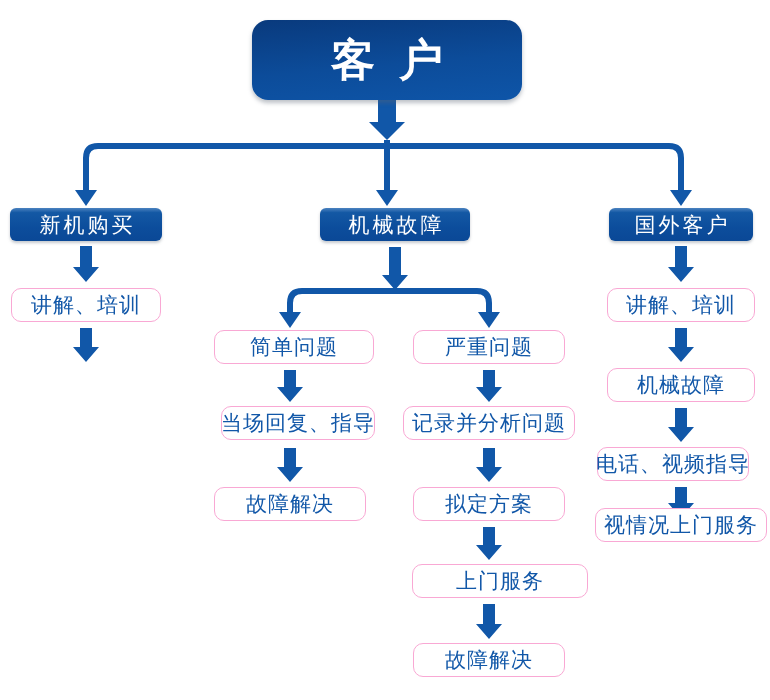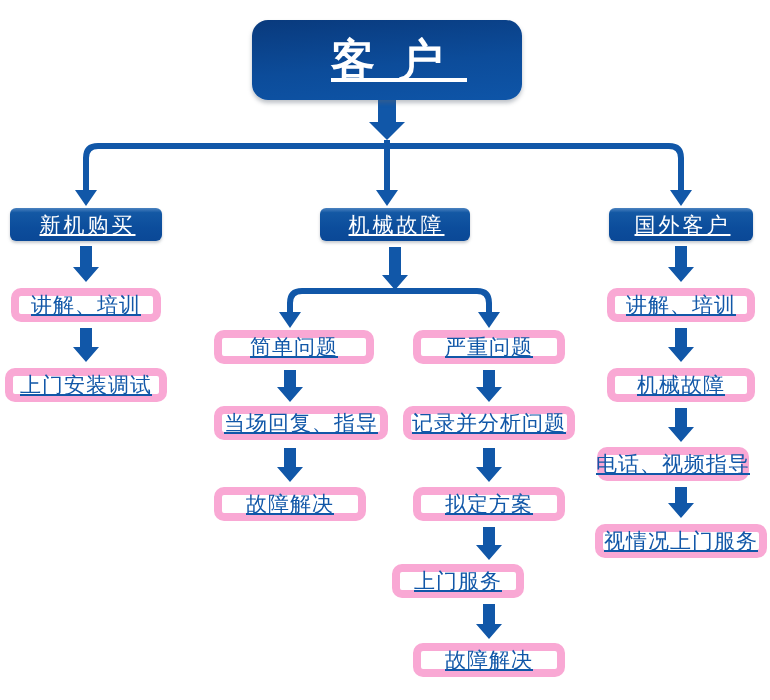--- a/index.html
+++ b/index.html
@@ -24,21 +24,20 @@
     height: 700px;
     pointer-events: none;
   }
   .node {
     position: absolute;
     box-sizing: border-box;
     display: flex;
     align-items: center;
     justify-content: center;
     white-space: nowrap;
-    text-decoration: underline;
   }
   .node.root {
     height: 80px;
     border-radius: 16px;
     background: linear-gradient(175deg, #093A7D 0%, #0C4C9A 55%, #0E55A8 100%);
     color: #ffffff;
     font-size: 44px;
     font-weight: bold;
     letter-spacing: 24px;
     text-indent: 24px;
@@ -49,21 +48,21 @@
     border-radius: 6px;
     background: linear-gradient(180deg, #4C83C0 0%, #1358A4 14%, #0C4D9C 60%, #0A4896 100%);
     color: #ffffff;
     font-size: 21px;
     letter-spacing: 3px;
     text-indent: 3px;
     box-shadow: 0 2px 3px rgba(90,100,115,0.35);
   }
   .node.outline {
     height: 34px;
-    border: 8px solid #f9a8d4;
+    border: 1px solid #f9a8d4;
     border-radius: 10px;
     background: #ffffff;
     color: #1157A8;
     font-size: 21px;
     letter-spacing: 1px;
   }
 </style>
 </head>
 <body>
 
@@ -100,33 +99,32 @@
       <polygon points="675,328 687,328 687,347 694,347 681,362 668,347 675,347"></polygon>
       <polygon points="675,408 687,408 687,427 694,427 681,442 668,427 675,427"></polygon>
       <polygon points="675,487 687,487 687,503 694,503 681,518 668,503 675,503"></polygon>
     </g>
   </svg>
 
   <div class="node root" style="left:252px; top:20px; width:270px;">客户</div>
 
   <div class="node filled" style="left:10px; top:208px; width:152px;">新机购买</div>
   <div class="node outline" style="left:11px; top:288px; width:150px;">讲解、培训</div>
-  <div class="node outline" style="left:5px; top:368px; width:162px;">上门安装调试</div>
 
   <div class="node filled" style="left:320px; top:208px; width:150px;">机械故障</div>
 
   <div class="node outline" style="left:214px; top:330px; width:160px;">简单问题</div>
-  <div class="node outline" style="left:214px; top:406px; width:174px;">当场回复、指导</div>
+  <div class="node outline" style="left:221px; top:406px; width:154px;">当场回复、指导</div>
   <div class="node outline" style="left:214px; top:487px; width:152px;">故障解决</div>
 
   <div class="node outline" style="left:413px; top:330px; width:152px;text-align:right;">严重问题</div>
   <div class="node outline" style="left:403px; top:406px; width:172px;">记录并分析问题</div>
   <div class="node outline" style="left:413px; top:487px; width:152px;">拟定方案</div>
-  <div class="node outline" style="left:392px; top:564px; width:132px;text-align:center;">上门服务</div>
+  <div class="node outline" style="left:412px; top:564px; width:176px;text-align:center;">上门服务</div>
   <div class="node outline" style="left:413px; top:643px; width:152px;">故障解决</div>
 
   <div class="node filled" style="left:609px; top:208px; width:144px;">国外客户</div>
   <div class="node outline" style="left:607px; top:288px; width:148px;">讲解、培训</div>
   <div class="node outline" style="left:607px; top:368px; width:148px;">机械故障</div>
   <div class="node outline" style="left:597px; top:447px; width:152px;">电话、视频指导</div>
-  <div class="node outline" style="left:595px; top:524px; width:172px;">视情况上门服务</div>
+  <div class="node outline" style="left:595px; top:508px; width:172px;">视情况上门服务</div>
 
 </div>
 
 </body></html>

